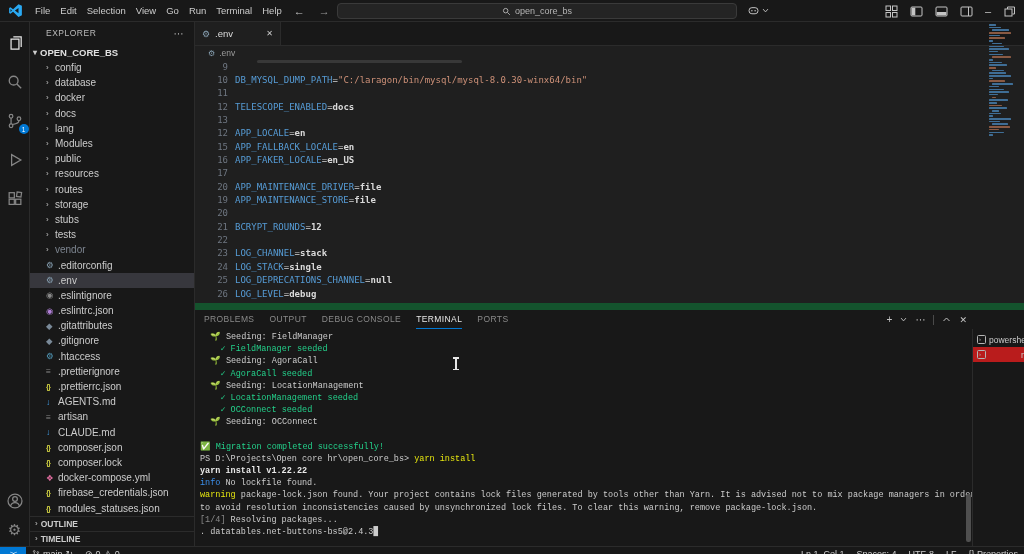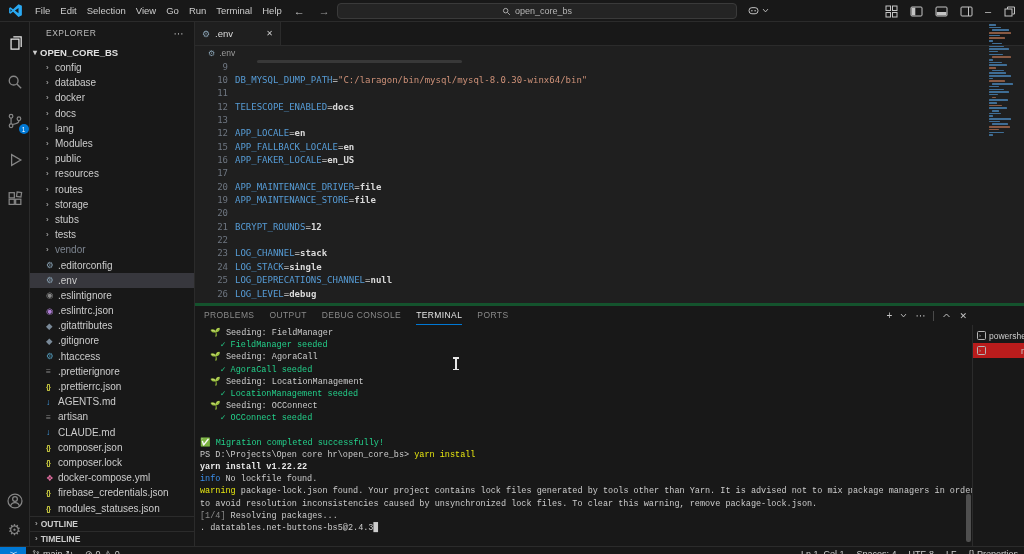--- a/index.html
+++ b/index.html
@@ -70,21 +70,21 @@
   .code-line .src { padding-left:7px; white-space:pre; }
   .tok-key { color:#569cd6; }
   .tok-eq { color:#d4d4d4; }
   .tok-val { color:#dadada; font-weight:700; }
   .tok-str { color:#ce9178; }
 
   .minimap { position:absolute; right:2px; top:2px; width:34px; height:140px; }
   .mm-line { height:1.6px; margin-bottom:1.1px; border-radius:.5px; }
 
   
-  .panel { position:absolute; left:0; top:281px; width:829px; height:243px; background:#181818; border-top:3px solid #14532d; }
+  .panel { position:absolute; left:0; top:281px; width:829px; height:243px; background:#181818; border-top:7px solid #14532d; }
   .panel-tabs { height:19px; display:flex; gap:15px; padding-left:9px; align-items:stretch;
                 font-size:8.5px; letter-spacing:.4px; color:#8a8a8a; }
   .ptab { display:flex; align-items:center; border-bottom:1px solid transparent; }
   .ptab.active { color:#e7e7e7; border-bottom-color:#0078d4; }
   .panel-actions { position:absolute; right:57px; top:0; height:19px; display:flex; align-items:center; gap:8px;
                    color:#c5c5c5; font-size:10px; }
   .panel-actions .divider { width:1px; height:10px; background:#4a4a4a; }
   .terminal-output { position:absolute; left:0; top:19px; width:777px; height:224px; overflow:hidden;
                      font-family:"DejaVu Sans Mono",monospace; font-size:8.5px; padding-top:2px; }
   .term-line { height:12.2px; line-height:12.2px; white-space:pre; padding-left:5px;font-family:Liberation Mono, monospace; }
@@ -527,22 +527,22 @@
       </svg>
       <span style="font-size:9px;">✕</span>
     </div>
     <div class="terminal-output">
         <div class="term-line"><span class="c-w">  🌱 Seeding: FieldManager</span></div>
         <div class="term-line"><span class="c-g">    ✓ FieldManager seeded</span></div>
         <div class="term-line"><span class="c-w">  🌱 Seeding: AgoraCall</span></div>
         <div class="term-line"><span class="c-g">    ✓ AgoraCall seeded</span></div>
         <div class="term-line"><span class="c-w">  🌱 Seeding: LocationManagement</span></div>
         <div class="term-line"><span class="c-g">    ✓ LocationManagement seeded</span></div>
+        <div class="term-line"><span class="c-g">    ✓ OCConnect seeded</span></div>
         <div class="term-line"><span class="c-w">  🌱 Seeding: OCConnect</span></div>
-        <div class="term-line"><span class="c-g">    ✓ OCConnect seeded</span></div>
         <div class="term-line">&nbsp;</div>
         <div class="term-line"><span class="c-w">✅ </span><span class="c-g">Migration completed successfully!</span></div>
         <div class="term-line"><span class="c-w">PS D:\Projects\Open core hr\open_core_bs&gt; </span><span class="c-y">yarn install</span></div>
         <div class="term-line"><span class="c-bw">yarn install v1.22.22</span></div>
         <div class="term-line"><span class="c-b">info</span><span class="c-w"> No lockfile found.</span></div>
         <div class="term-line"><span class="c-y">warning</span><span class="c-w"> package-lock.json found. Your project contains lock files generated by tools other than Yarn. It is advised not to mix package managers in order</span></div>
         <div class="term-line"><span class="c-w">to avoid resolution inconsistencies caused by unsynchronized lock files. To clear this warning, remove package-lock.json.</span></div>
         <div class="term-line"><span class="c-gy">[1/4]</span><span class="c-w"> Resolving packages...</span></div>
         <div class="term-line"><span class="c-w">. datatables.net-buttons-bs5@2.4.3</span><span class="c-w">▉</span></div>
       </div>

